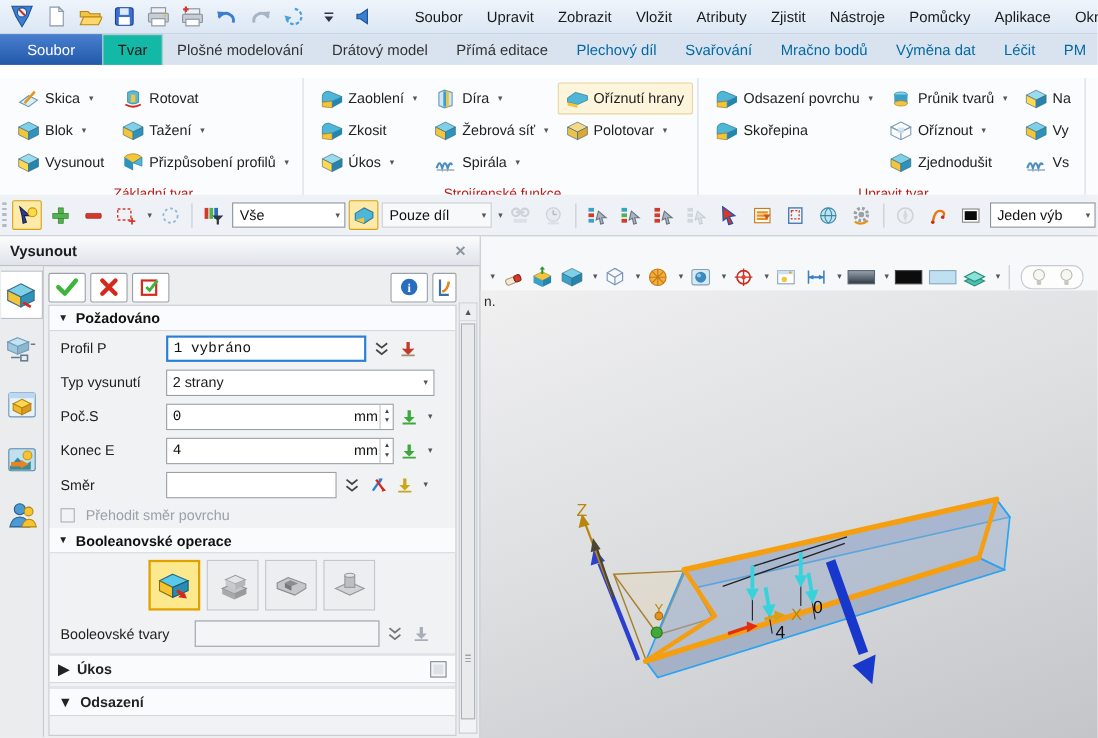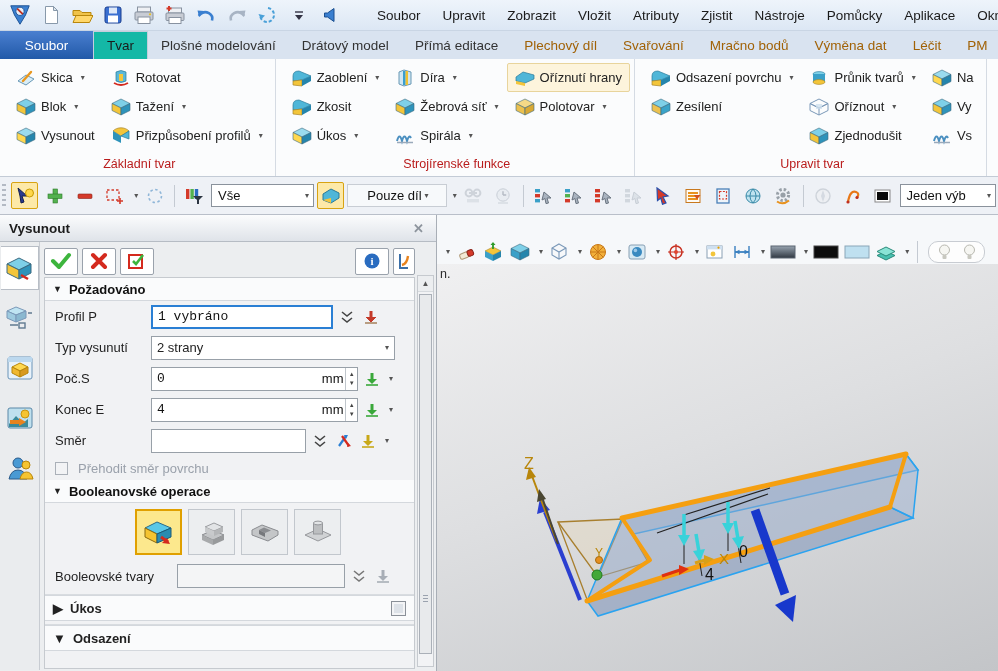--- a/index.html
+++ b/index.html
@@ -12,24 +12,24 @@
 .qat .qbtn{display:inline-flex;align-items:center;justify-content:center;width:24px;height:24px}
 .menu-items{display:flex;align-items:center;margin-left:16px}
 .menu-item{padding:0 11px;font-size:13.5px;color:#1a1a1a;cursor:default}
 .caret{font-size:8px;color:#555;margin-left:3px;line-height:1}
 
 
 #tabbar{position:absolute;left:0;top:31px;width:998px;height:28px;background:#d9e3f0;display:flex;align-items:stretch}
 .rtab{display:flex;align-items:center;padding:0 13px;font-size:13.5px;color:#333;white-space:nowrap}
 .rtab.file{background:linear-gradient(#4a7fd0,#2159a8);color:#fff;min-width:93px;justify-content:center}
 .rtab.active{background:#14b8a6;color:#1a1a1a;border:1px solid #c4cedc;border-bottom:none}
-.rtab.dim{color:#a16207}
-
-
-#ribbon{position:absolute;left:0;top:59px;width:998px;height:118px;background:#fbfcfd;border-bottom:1px solid #c3cbd6;display:flex;overflow:hidden}
+.rtab.dim{color:#0369a1}
+
+
+#ribbon{position:absolute;left:0;top:71px;width:998px;height:118px;background:#fbfcfd;border-bottom:1px solid #c3cbd6;display:flex;overflow:hidden}
 .rgroup{display:flex;flex-direction:column;border-right:1px solid #d5dbe3;padding:4px 4px 0 8px}
 .rcols{display:flex;flex:1}
 .rcol{display:flex;flex-direction:column}
 .ritem{display:flex;align-items:center;gap:5px;height:29px;padding:0 7px;font-size:13px;white-space:nowrap;border:1px solid transparent;border-radius:2px;cursor:default}
 .ritem.hl{background:#fdf4dc;border-color:#e8d49c}
 .rglabel{height:20px;text-align:center;font-size:12.5px;color:#b91c1c;padding-top:1px}
 
 
 #seltoolbar{position:absolute;left:0;top:177px;width:998px;height:38px;background:#eef1f6;border-bottom:1px solid #b9bfc9;display:flex;align-items:center;gap:3px;padding:0 2px;overflow:hidden}
 .grip{width:5px;height:24px;margin-right:2px;background:repeating-linear-gradient(#9aa2ae 0 2px,transparent 2px 5px);opacity:.7}
@@ -346,25 +346,25 @@
               <svg width="20" height="18" viewBox="0 0 20 18">
                 <path d="M1 7 Q1 2 7 2 L19 7 L10 11 L1 12 Z" fill="#4fb6d8" stroke="#2a7a9a" stroke-width="0.7"></path>
                 <path d="M1 12 L10 11 L10 17 L1 16 Z" fill="#f3c53a" stroke="#a8842a" stroke-width="0.7"></path>
                 <path d="M19 7 L10 11 L10 17 L19 12 Z" fill="#2585ac"></path>
               </svg>
               <span class="rlabel">Odsazení povrchu</span>
               <span class="caret">▾</span>
             </div>
             <div class="ritem">
               <svg width="20" height="18" viewBox="0 0 20 18">
-                <polygon points="10,1 19,5.5 10,10 1,5.5" fill="#7ed0e8" stroke="#3c6a80" stroke-width="0.6"></polygon>
-                <polygon points="1,5.5 10,10 10,17 1,12.5" fill="#ecc14f" stroke="#3c6a80" stroke-width="0.6"></polygon>
-                <polygon points="19,5.5 10,10 10,17 19,12.5" fill="#3aa3c8" stroke="#3c6a80" stroke-width="0.6"></polygon>
-              </svg>
-              <span class="rlabel">Zesílení</span>
+                <path d="M1 7 Q1 2 7 2 L19 7 L10 11 L1 12 Z" fill="#4fb6d8" stroke="#2a7a9a" stroke-width="0.7"></path>
+                <path d="M1 12 L10 11 L10 17 L1 16 Z" fill="#f3c53a" stroke="#a8842a" stroke-width="0.7"></path>
+                <path d="M19 7 L10 11 L10 17 L19 12 Z" fill="#2585ac"></path>
+              </svg>
+              <span class="rlabel">Skořepina</span>
             </div>
           </div>
           <div class="rcol">
             <div class="ritem">
               <svg width="20" height="18" viewBox="0 0 20 18">
                 <ellipse cx="10" cy="5" rx="6" ry="2.4" fill="#7ed0e8" stroke="#2a7a9a" stroke-width="0.6"></ellipse>
                 <rect x="4" y="5" width="12" height="8" fill="#3aa0c8"></rect>
                 <ellipse cx="10" cy="13" rx="6" ry="2.4" fill="#f3c53a" stroke="#a8842a" stroke-width="0.6"></ellipse>
               </svg>
               <span class="rlabel">Průnik tvarů</span>
@@ -461,21 +461,21 @@
       <span class="combo" style="width: 122px;">
         <span>Vše</span>
         <span class="caret">▾</span>
       </span>
       <span class="tbtn hl">
         <svg width="20" height="18" viewBox="0 0 20 18">
           <path d="M2 7 L10 2 L18 6 L18 11 L10 16 L2 13 Z" fill="#4fb6d8" stroke="#2a7a9a"></path>
           <path d="M2 13 L10 16 L10 11 Z" fill="#f3c53a"></path>
         </svg>
       </span>
-      <span class="combo flat" style="width: 118px; justify-content: center;">
+      <span class="combo flat" style="width: 118px;">
         <span>Pouze díl</span>
         <span class="caret">▾</span>
       </span>
       <span class="caret">▾</span>
       <span class="tbtn dis">
         <svg width="22" height="18" viewBox="0 0 22 18">
           <circle cx="7" cy="6" r="3.4" fill="none" stroke="#a8b0ba" stroke-width="2"></circle>
           <circle cx="15" cy="6" r="3.4" fill="none" stroke="#a8b0ba" stroke-width="2"></circle>
           <line x1="7" y1="6" x2="15" y2="6" stroke="#a8b0ba" stroke-width="2"></line>
           <rect x="5" y="12" width="12" height="3.4" fill="#c8ced6"></rect>

